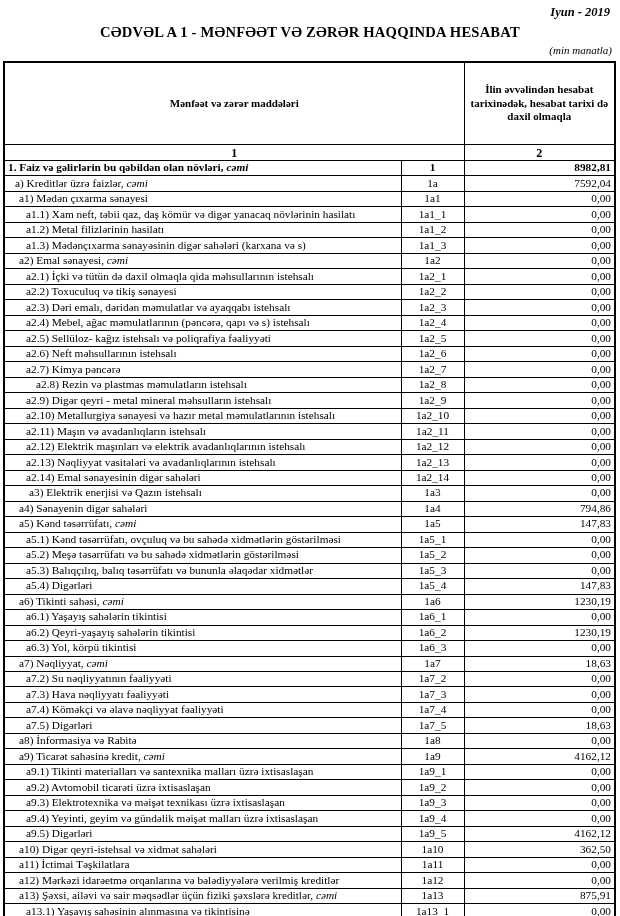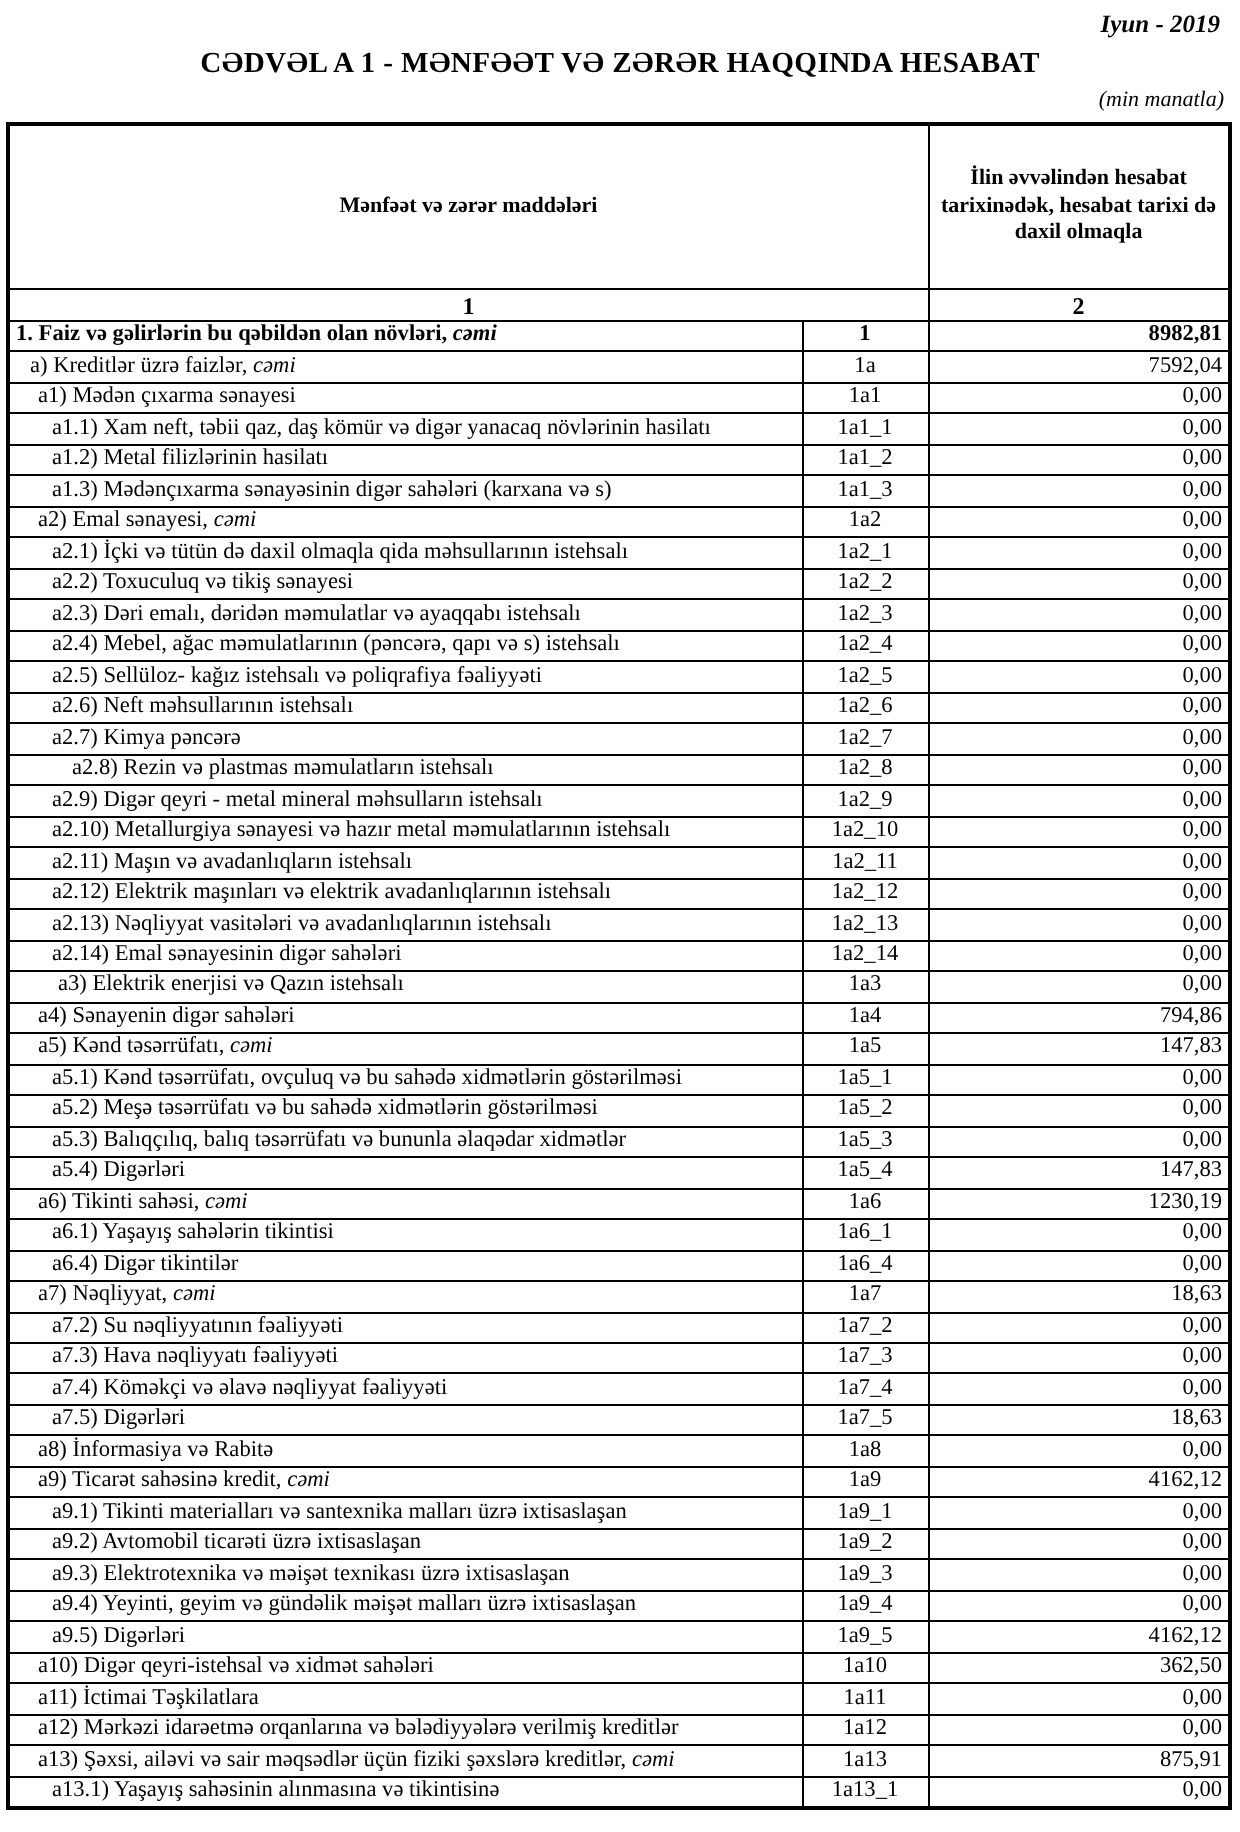--- a/index.html
+++ b/index.html
@@ -254,22 +254,27 @@
           <td class="c-name" style="padding-left: 14px;"><span>a6) Tikinti sahəsi, </span><span class="sfx">cəmi</span></td>
           <td class="c-code">1a6</td>
           <td class="c-val">1230,19</td>
         </tr>
         <tr>
           <td class="c-name" style="padding-left: 21px;"><span>a6.1) Yaşayış sahələrin tikintisi</span></td>
           <td class="c-code">1a6_1</td>
           <td class="c-val">0,00</td>
         </tr>
         <tr>
-          <td class="c-name" style="padding-left: 21px;"><span>a6.4) Digər tikintilər</span></td>
-          <td class="c-code">1a6_4</td>
+          <td class="c-name" style="padding-left: 21px;"><span>a6.2) Qeyri-yaşayış sahələrin tikintisi</span></td>
+          <td class="c-code">1a6_2</td>
+          <td class="c-val">1230,19</td>
+        </tr>
+        <tr>
+          <td class="c-name" style="padding-left: 21px;"><span>a6.3) Yol, körpü tikintisi</span></td>
+          <td class="c-code">1a6_3</td>
           <td class="c-val">0,00</td>
         </tr>
         <tr>
           <td class="c-name" style="padding-left: 14px;"><span>a7) Nəqliyyat, </span><span class="sfx">cəmi</span></td>
           <td class="c-code">1a7</td>
           <td class="c-val">18,63</td>
         </tr>
         <tr>
           <td class="c-name" style="padding-left: 21px;"><span>a7.2) Su nəqliyyatının fəaliyyəti</span></td>
           <td class="c-code">1a7_2</td>

